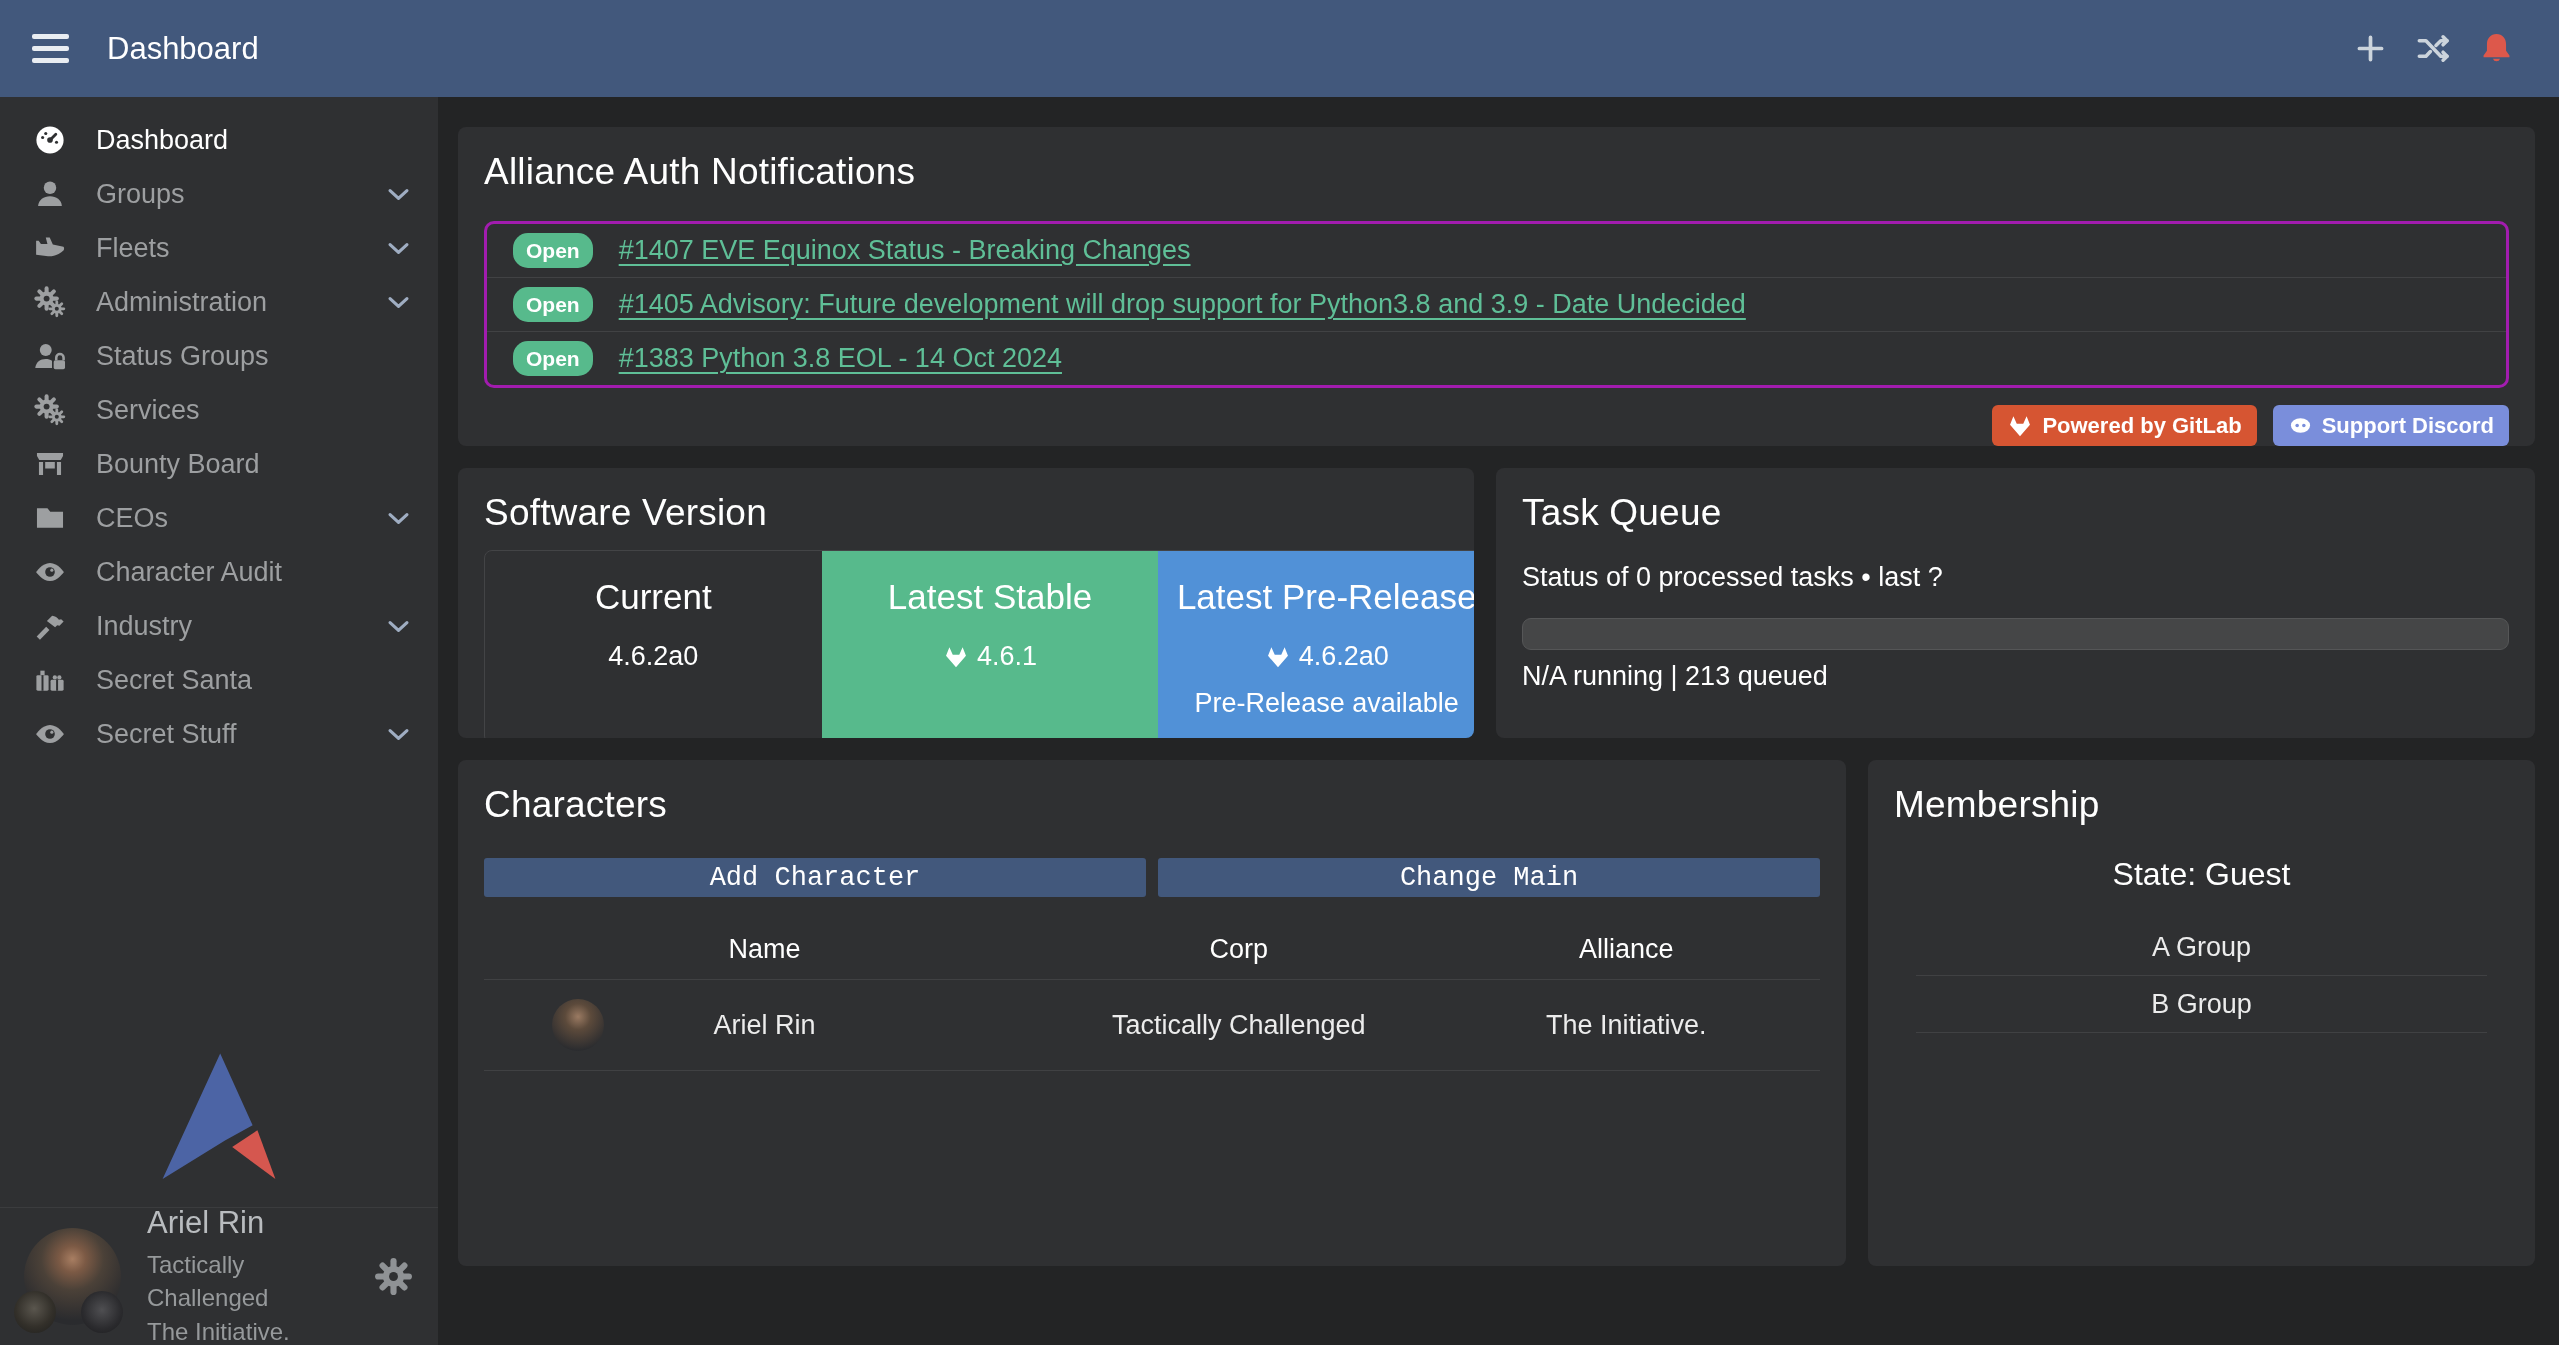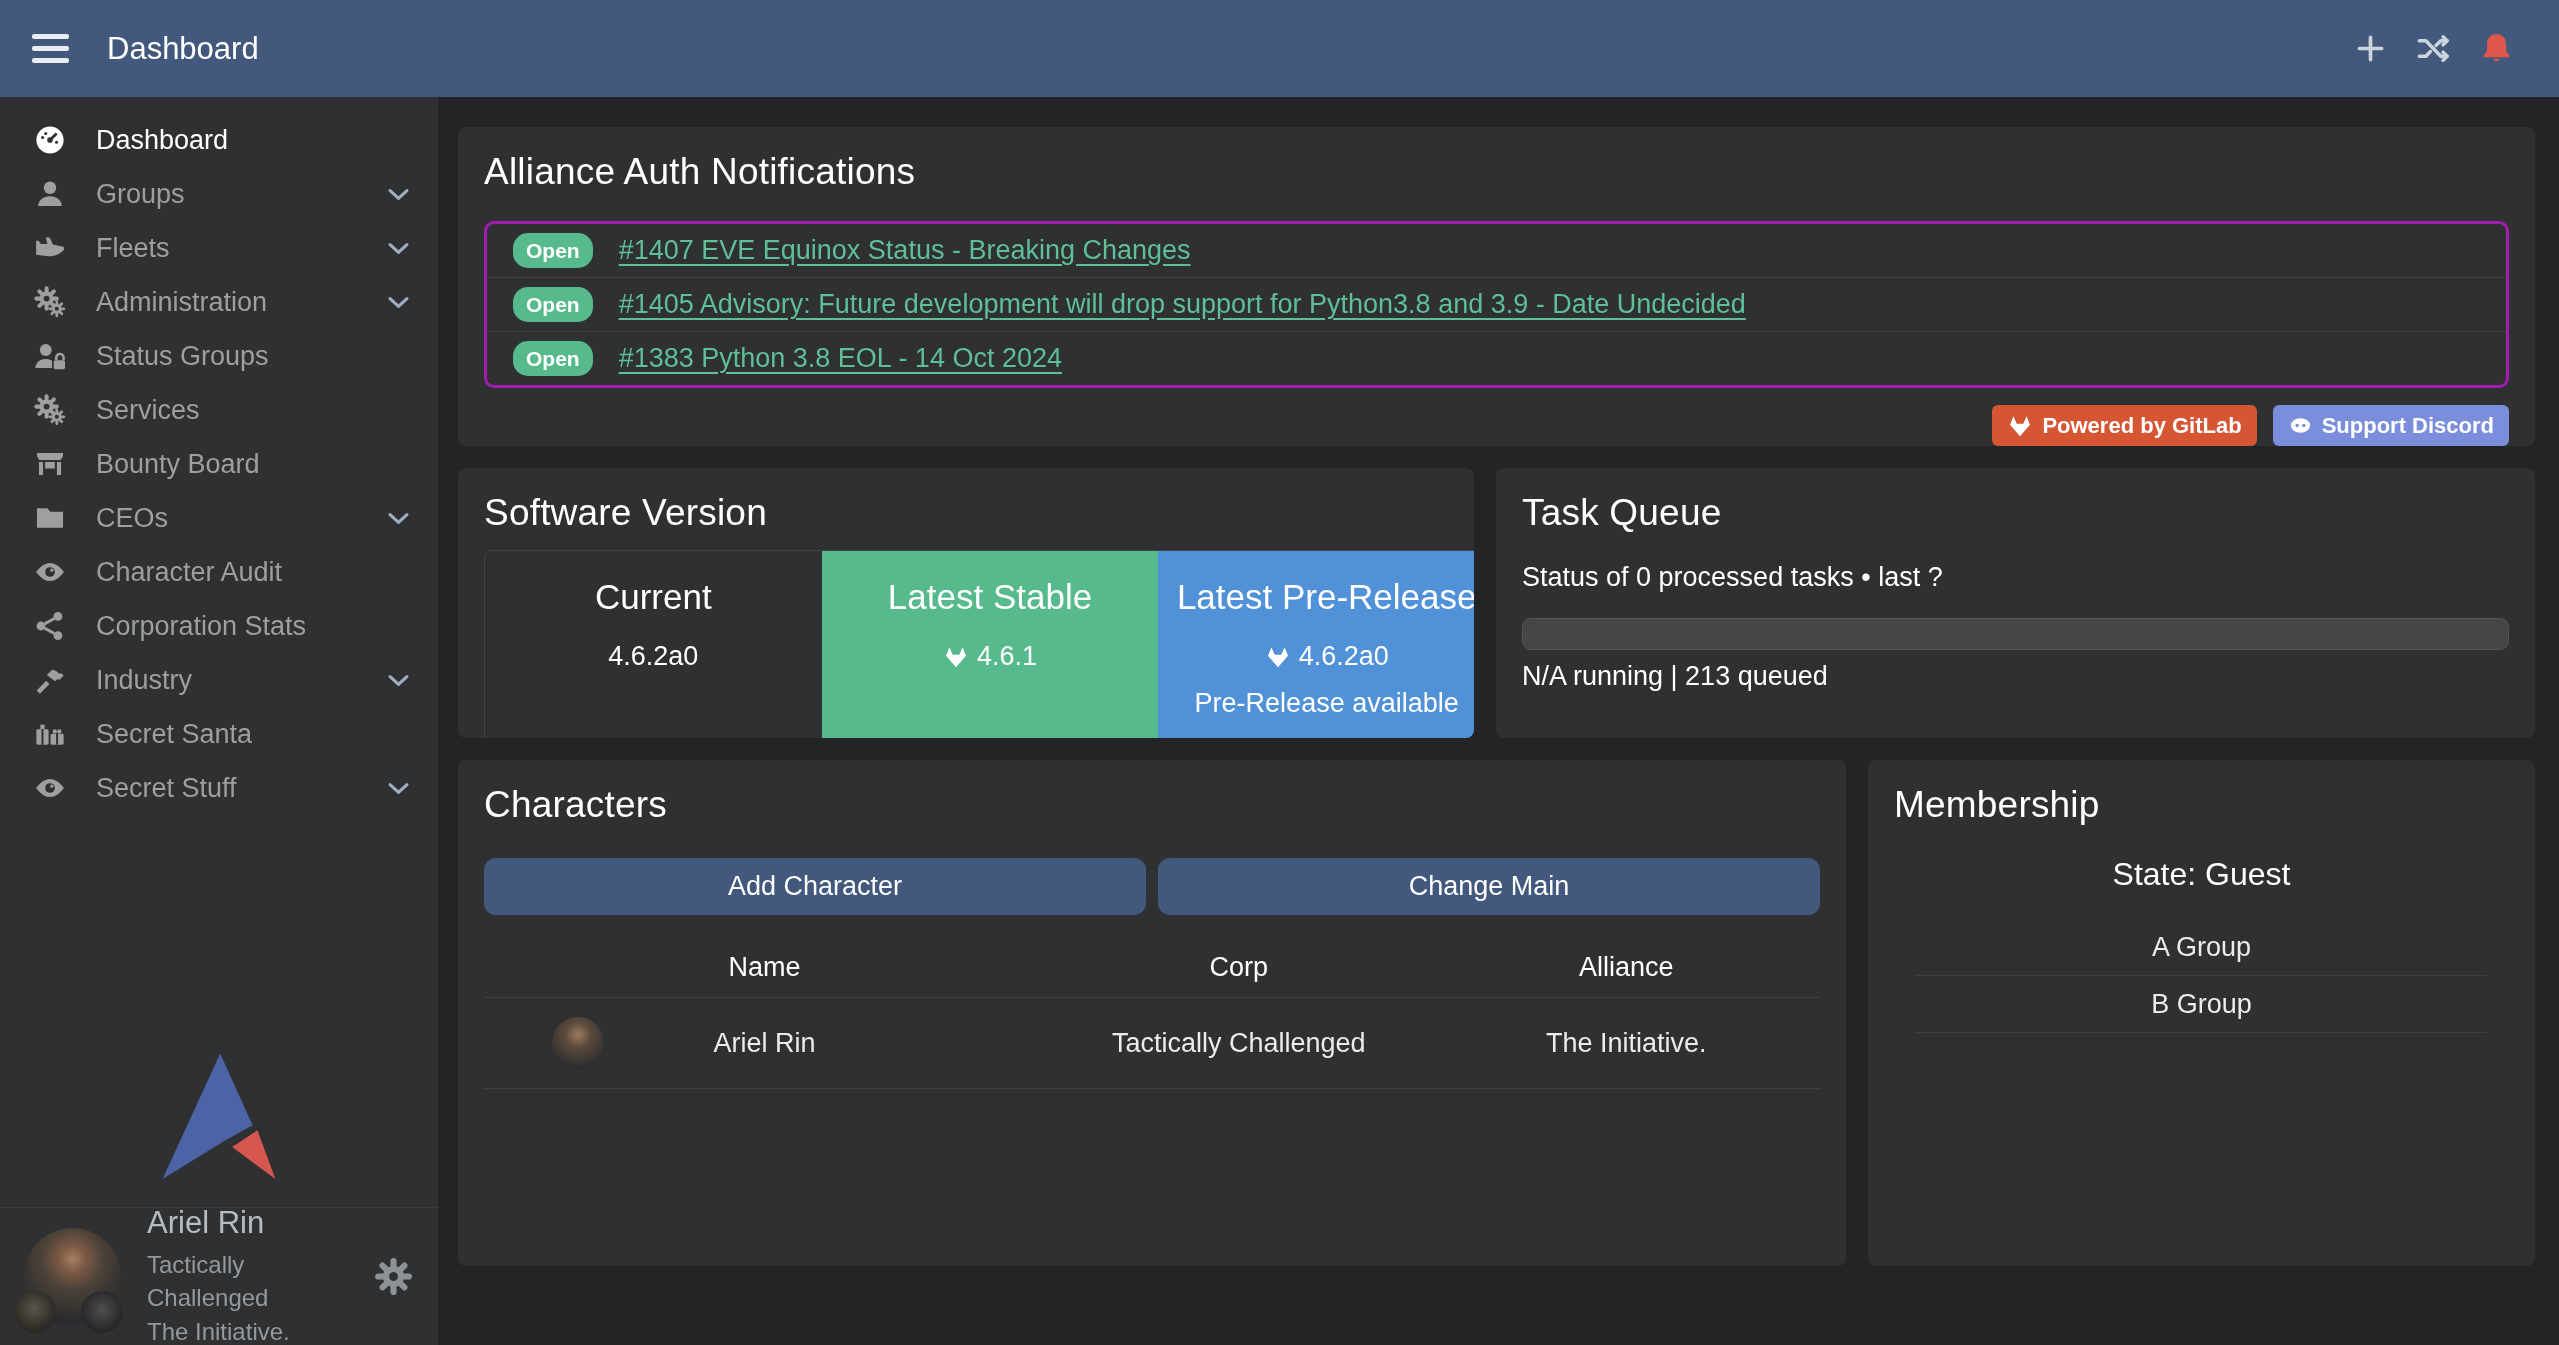--- a/index.html
+++ b/index.html
@@ -81,21 +81,21 @@
   .tanuki svg{width:26px;height:26px;display:block}
 
   .tq-status{margin-top:28px;font-size:27px;color:#ffffff}
   .progress{margin-top:25px;height:30px;background:#454647;border:1px solid #555657;border-radius:9px;overflow:hidden}
   .progress-fill{height:100%;width:0;background:#57ba8c}
   .tq-summary{margin-top:11px;font-size:27px;color:#ffffff}
 
   .chars-panel{width:1388px;min-width:1388px;height:506px}
   .mem-panel{flex:1;height:506px}
   .btn-row{display:flex;gap:12px;margin-top:32px}
-  .btn{flex:1;height:57px;background:#42587c;border:none;border-radius:12px;color:#fff;font-size:27px;font-family:Liberation Sans, sans-serif;cursor:pointer}
+  .btn{flex:1;height:39px;background:#42587c;border:none;border-radius:3px;color:#fff;font-size:27px;font-family:Liberation Mono, monospace;cursor:pointer}
   .char-table{width:100%;margin-top:22px;border-collapse:collapse}
   .char-table th{font-size:27px;font-weight:400;color:#fff;height:58px;text-align:center}
   .char-table col.c1{width:42%}.char-table col.c2{width:29%}.char-table col.c3{width:29%}
   .char-table td{border-top:1px solid #404143;border-bottom:1px solid #404143;height:88px;text-align:center;font-size:27px;color:#ececec}
   .name-cell{position:relative}
   .row-avatar{position:absolute;left:68px;top:50%;transform:translateY(-50%);width:52px;height:52px;border-radius:50%;
     background:radial-gradient(circle at 50% 34%, #9a7a62 0%, #5c4a3b 30%, #2b2c2f 78%)}
 
   .mem-state{margin-top:30px;text-align:center;font-size:32px;color:#ffffff}
   .mem-groups{margin-top:26px;padding:0 22px}
@@ -293,34 +293,20 @@
           </div>
           <div class="nav-item">
             <span class="icon">
               <svg viewBox="0 0 24 24" fill="currentColor">
                 <path d="M12 5.6C6.4 5.6 2.2 12 2.2 12s4.2 6.4 9.8 6.4S21.8 12 21.8 12 17.6 5.6 12 5.6z"></path>
                 <circle cx="12" cy="12" r="3.4" fill="#2f3032"></circle>
                 <circle cx="13.3" cy="10.7" r="1.1"></circle>
               </svg>
             </span>
             <span class="label">Character Audit</span>
-          </div>
-          <div class="nav-item">
-            <span class="icon">
-              <svg viewBox="0 0 24 24" fill="currentColor">
-                <circle cx="5.6" cy="12" r="3.1"></circle>
-                <circle cx="17.6" cy="5.2" r="3.1"></circle>
-                <circle cx="17.6" cy="18.8" r="3.1"></circle>
-                <g stroke="currentColor" stroke-width="2.2">
-                  <line x1="8.2" y1="10.5" x2="15" y2="6.7"></line>
-                  <line x1="8.2" y1="13.5" x2="15" y2="17.3"></line>
-                </g>
-              </svg>
-            </span>
-            <span class="label">Corporation Stats</span>
           </div>
           <div class="nav-item">
             <span class="icon">
               <svg viewBox="0 0 24 24" fill="currentColor">
                 <path d="M2.6 19.4l6.7-6.9 2.3 2.3-6.7 6.9z"></path>
                 <path d="M9.8 8.4l3.7-3.7c2.1.3 3.7 1.2 4.8 2.9l1.6-.4 1.7 1.7-2.9 2.9-1.6-.4-1.5 1.5z"></path>
               </svg>
             </span>
             <span class="label">Industry</span>
             <span class="chevron">

